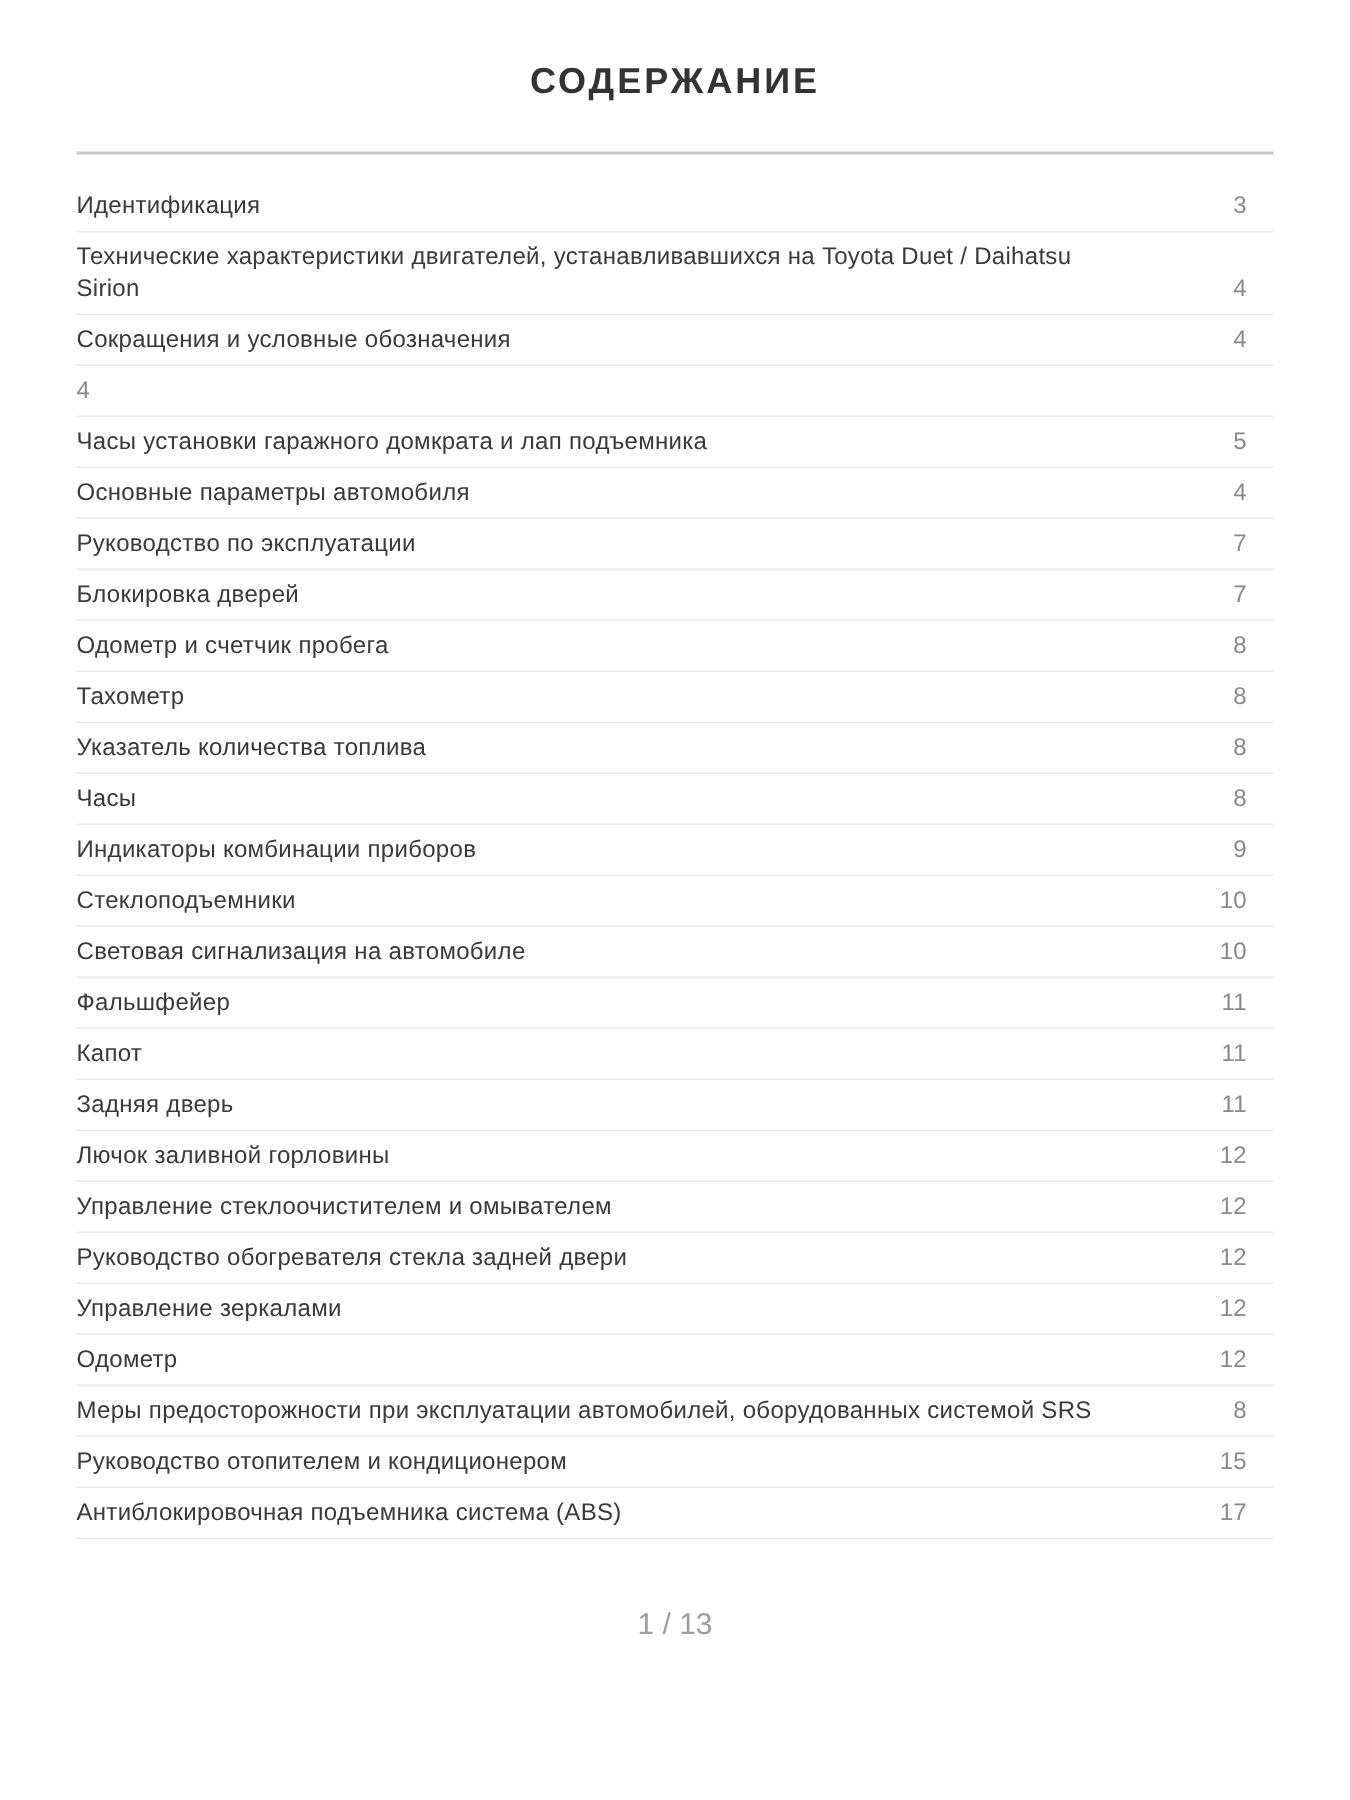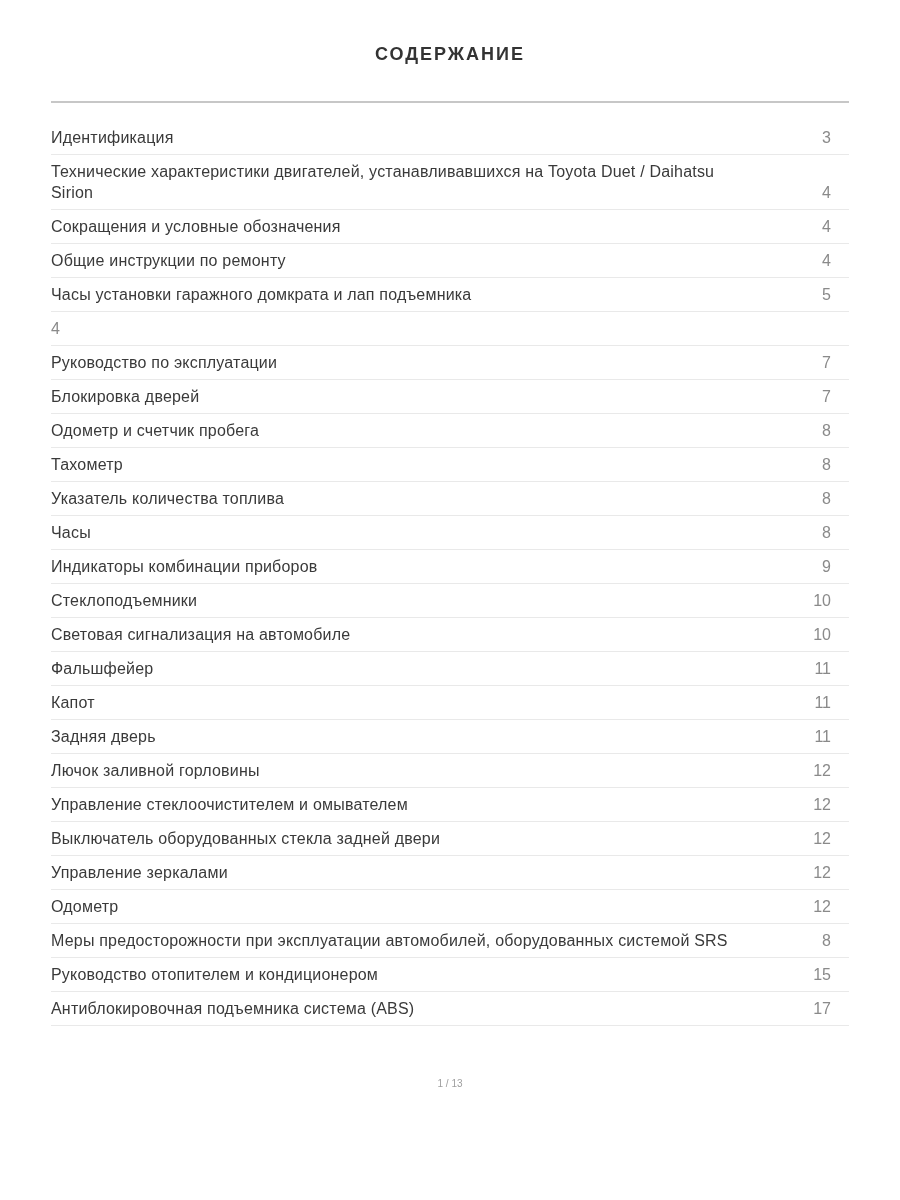--- a/index.html
+++ b/index.html
@@ -11,21 +11,21 @@
     position: relative;
     overflow: hidden;
   }
   .page {
     width: 798px;
     margin: 0 auto;
   }
   .title {
     margin-top: 38px;
     text-align: center;
-    font-size: 18px;
+    font-size: 24px;
     font-weight: bold;
     letter-spacing: 2px;
     color: #333333;
     line-height: 33px;
   }
   .rule {
     height: 2px;
     background: #c7c7c7;
     margin-top: 30px;
   }
@@ -52,21 +52,21 @@
   .toc-page {
     font-size: 16px;
     line-height: 21px;
     color: #8a8a8a;
     padding-right: 18px;
     flex-shrink: 0;
   }
   .footer {
     margin-top: 48px;
     text-align: center;
-    font-size: 10px;
+    font-size: 20px;
     line-height: 19px;
     color: #9e9e9e;
   }
 </style>
 </head>
 <body>
 
 <div class="page">
   <h1 class="title">СОДЕРЖАНИЕ</h1>
 
@@ -80,28 +80,28 @@
       <li class="toc-row">
     <span class="toc-label">Технические характеристики двигателей, устанавливавшихся на Toyota Duet / Daihatsu
 Sirion</span>
     <span class="toc-page">4</span>
   </li>
       <li class="toc-row">
     <span class="toc-label">Сокращения и условные обозначения</span>
     <span class="toc-page">4</span>
   </li>
       <li class="toc-row">
-    <span class="toc-label">Общие инструкции по ремонту</span>
     <span class="toc-page">4</span>
   </li>
       <li class="toc-row">
     <span class="toc-label">Часы установки гаражного домкрата и лап подъемника</span>
     <span class="toc-page">5</span>
   </li>
       <li class="toc-row">
+    <span class="toc-label">Основные параметры автомобиля</span>
     <span class="toc-page">4</span>
   </li>
       <li class="toc-row">
     <span class="toc-label">Руководство по эксплуатации</span>
     <span class="toc-page">7</span>
   </li>
       <li class="toc-row">
     <span class="toc-label">Блокировка дверей</span>
     <span class="toc-page">7</span>
   </li>
@@ -147,21 +147,21 @@
   </li>
       <li class="toc-row">
     <span class="toc-label">Лючок заливной горловины</span>
     <span class="toc-page">12</span>
   </li>
       <li class="toc-row">
     <span class="toc-label">Управление стеклоочистителем и омывателем</span>
     <span class="toc-page">12</span>
   </li>
       <li class="toc-row">
-    <span class="toc-label">Выключатель оборудованных стекла задней двери</span>
+    <span class="toc-label">Руководство обогревателя стекла задней двери</span>
     <span class="toc-page">12</span>
   </li>
       <li class="toc-row">
     <span class="toc-label">Управление зеркалами</span>
     <span class="toc-page">12</span>
   </li>
       <li class="toc-row">
     <span class="toc-label">Одометр</span>
     <span class="toc-page">12</span>
   </li>

